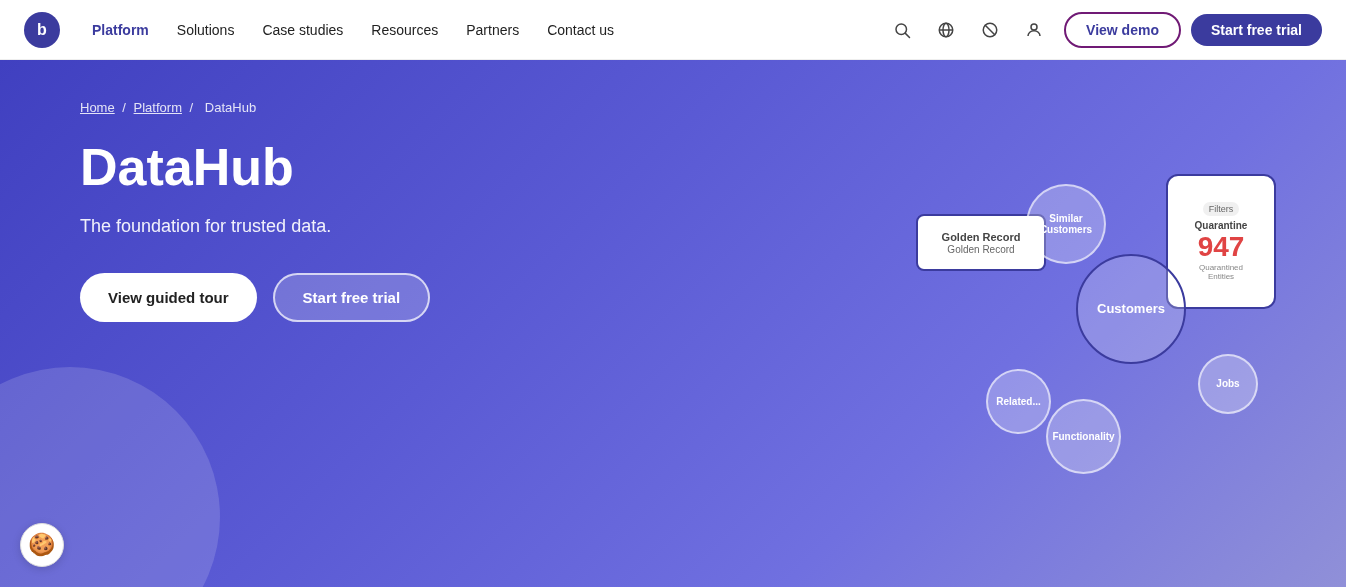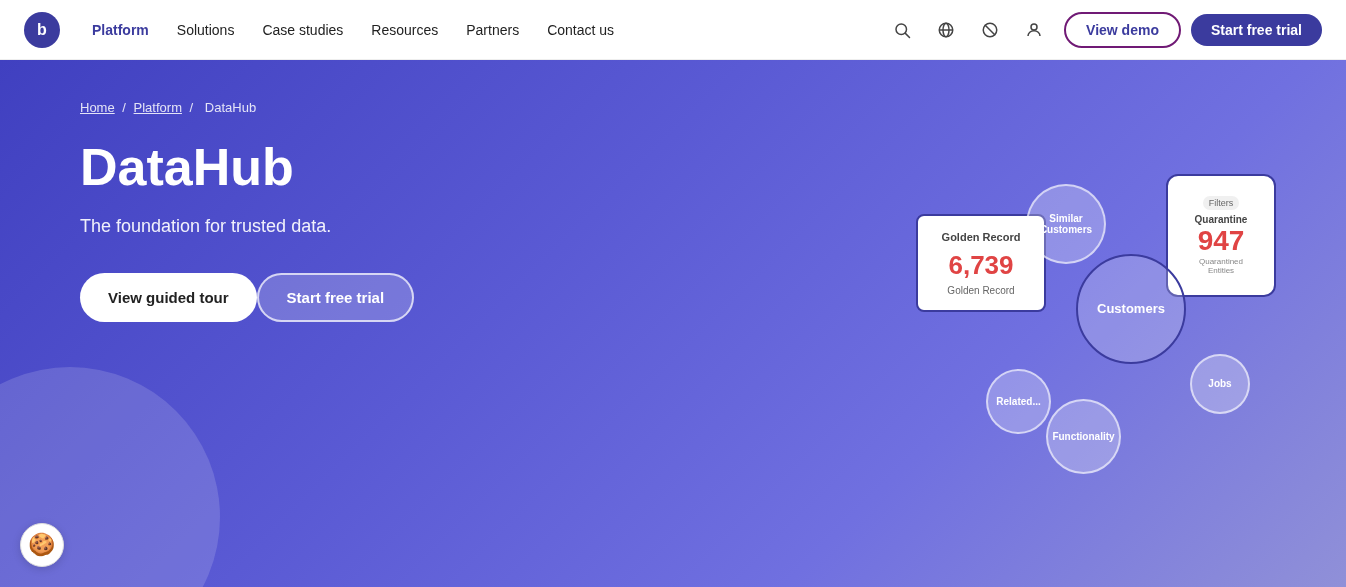--- a/index.html
+++ b/index.html
@@ -135,20 +135,21 @@
       margin-bottom: 20px;
     }
     .hero-subtitle {
       font-size: 18px;
       color: rgba(255,255,255,0.92);
       margin-bottom: 36px;
       font-weight: 400;
     }
     .hero-buttons {
       display: flex;
+      gap: 16px;
     }
     .btn-tour {
       background: #fff;
       color: #222;
       border: none;
       border-radius: 32px;
       padding: 14px 28px;
       font-size: 15px;
       font-weight: 700;
       cursor: pointer;
@@ -240,35 +241,35 @@
     }
     .bubble-functionality {
       width: 75px;
       height: 75px;
       right: 165px;
       bottom: 20px;
     }
     .bubble-jobs {
       width: 60px;
       height: 60px;
-      right: 36px;
+      right: 28px;
       bottom: 80px;
       text-align: right;
     }
 
     
     .card-quarantine {
       position: absolute;
       right: 10px;
       top: 20px;
       width: 110px;
       background: #fff;
       border: 2px solid #3b3b9e;
       border-radius: 12px;
-      padding: 20px;
+      padding: 26px;
       text-align: center;
     }
     .card-quarantine .q-top-row {
       display: flex;
       align-items: center;
       justify-content: center;
       gap: 6px;
       margin-bottom: 4px;
     }
     .card-quarantine .filters-label {
@@ -376,21 +377,20 @@
     <div class="hero-buttons">
       <button class="btn-tour">View guided tour</button>
       <button class="btn-trial-hero">Start free trial</button>
     </div>
   </div>
 
   <div class="hero-diagram">
 
     <div class="card-golden">
       <div class="label">Golden Record</div>
-      <div class="value">6,739</div>
       <div class="sub-label">Golden Record</div>
     </div>
 
     <div class="bubble bubble-similar">
       <span>Similar Customers</span>
     </div>
 
     <div class="card-quarantine">
       <div class="q-top-row">
         <span class="filters-label">Filters</span>

